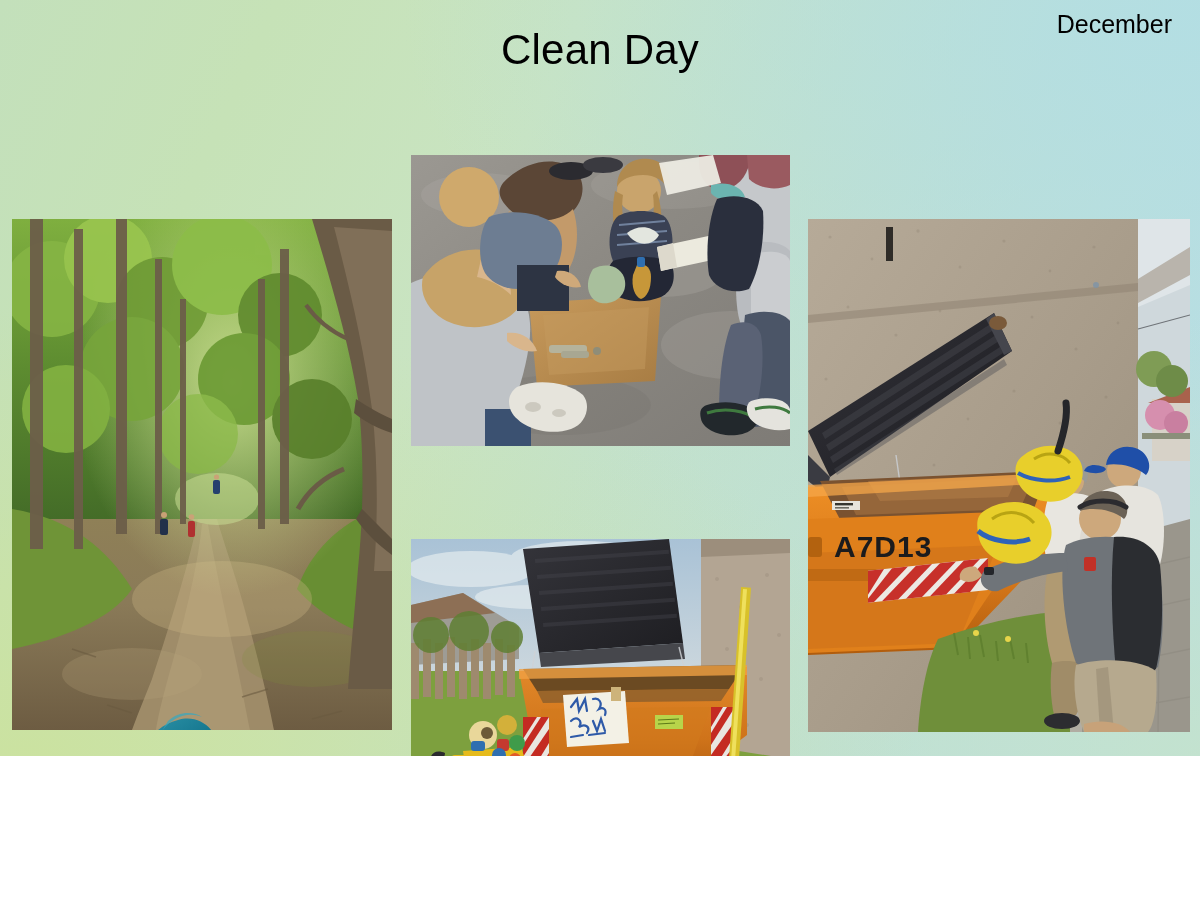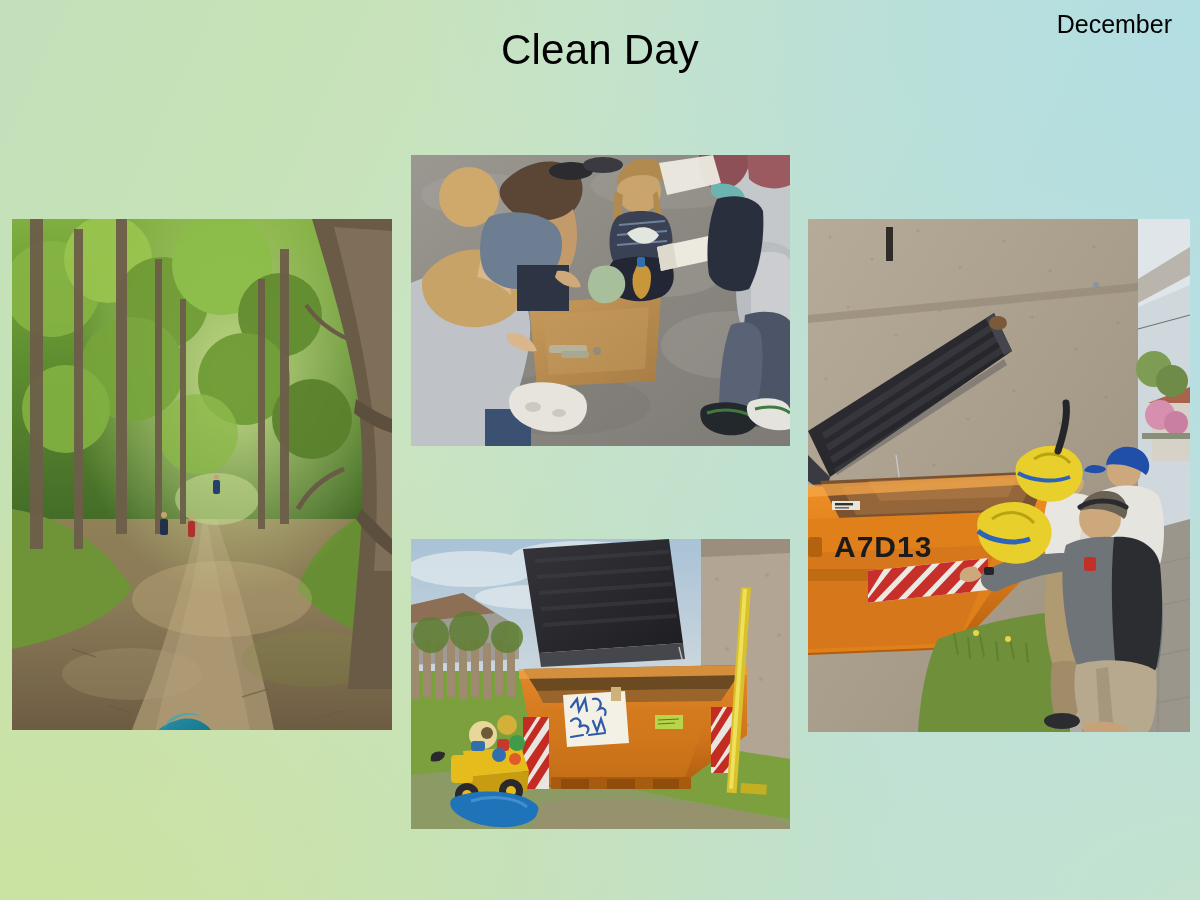--- a/index.html
+++ b/index.html
@@ -4,21 +4,21 @@
 <title>Clean Day</title>
 <style>
   html, body {
     margin: 0;
     padding: 0;
     background: #ffffff;
   }
   .slide {
     position: relative;
     width: 1200px;
-    height: 900px;
+    height: 756px;
     overflow: hidden;
     font-family: "Liberation Sans", sans-serif;
     background:
       linear-gradient(115deg,
         #c3e0bb 0%,
         #c6e2b7 18%,
         #c9e4c2 38%,
         #c2e1cd 56%,
         #bcdfd8 72%,
         #b9dee2 88%,

